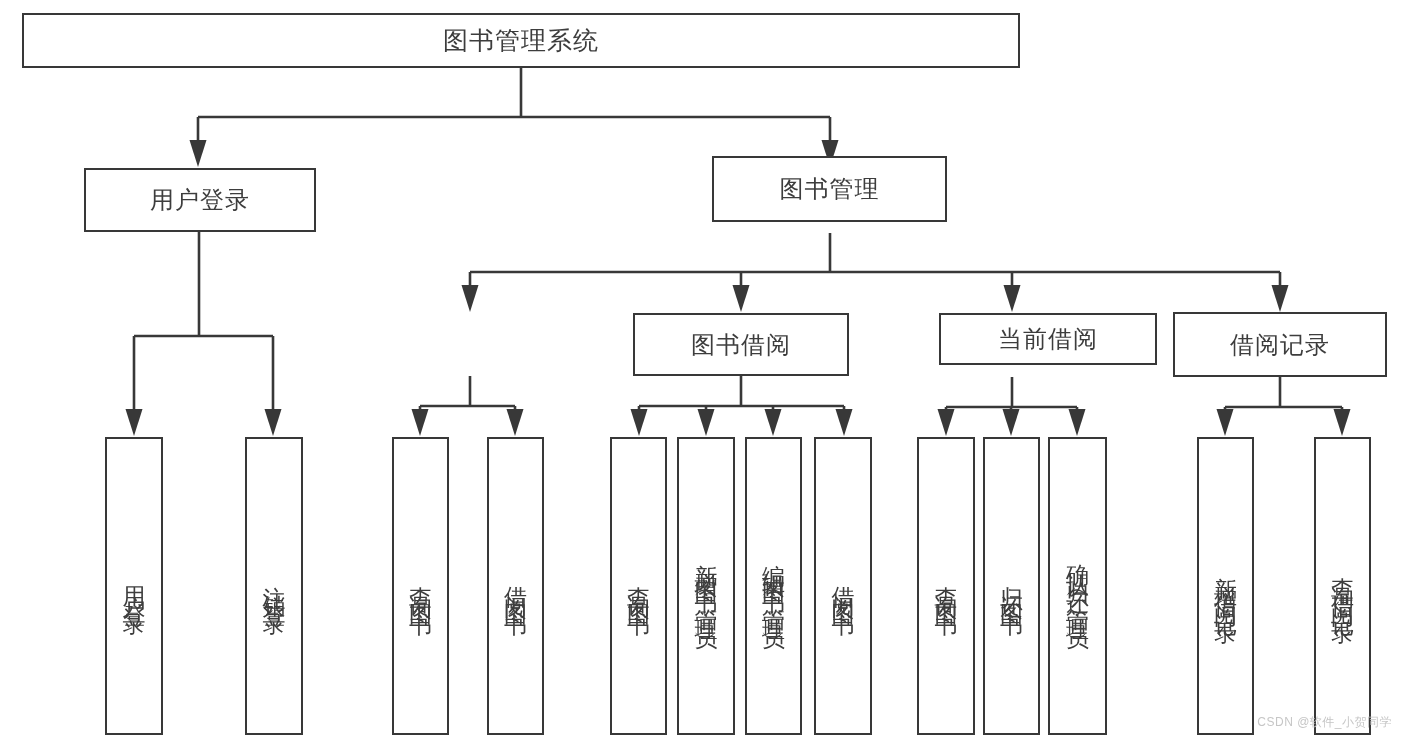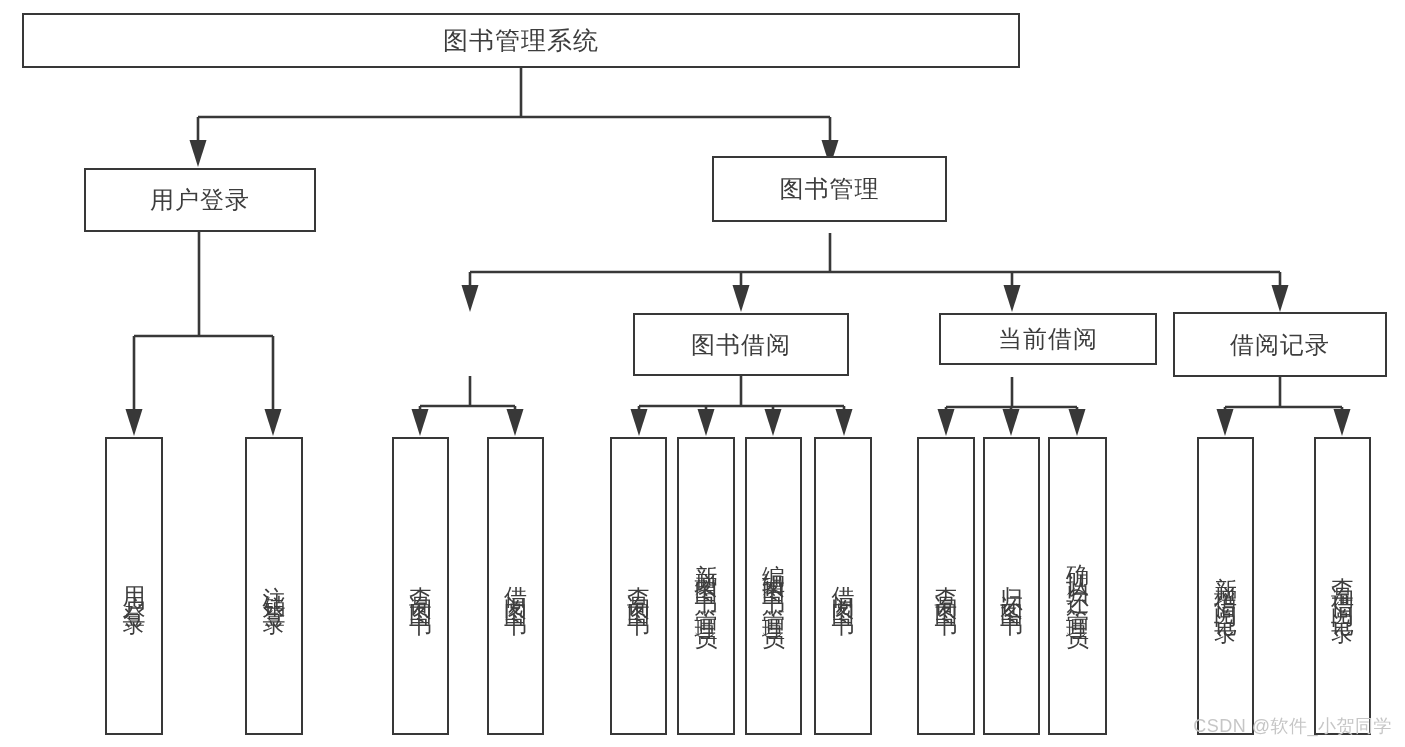--- a/index.html
+++ b/index.html
@@ -38,21 +38,21 @@
     writing-mode: vertical-rl;
     text-orientation: mixed;
     font-size: 23px;
     letter-spacing: 9px;
     line-height: 1;
   }
   .watermark {
     position: absolute;
     top: 714px;
     right: 13px;
-    font-size: 18px;
+    font-size: 12px;
     color: #c6c6c6;
     letter-spacing: 0.5px;
     white-space: nowrap;
   }
 </style>
 </head>
 <body>
 
 <div class="stage">
 

